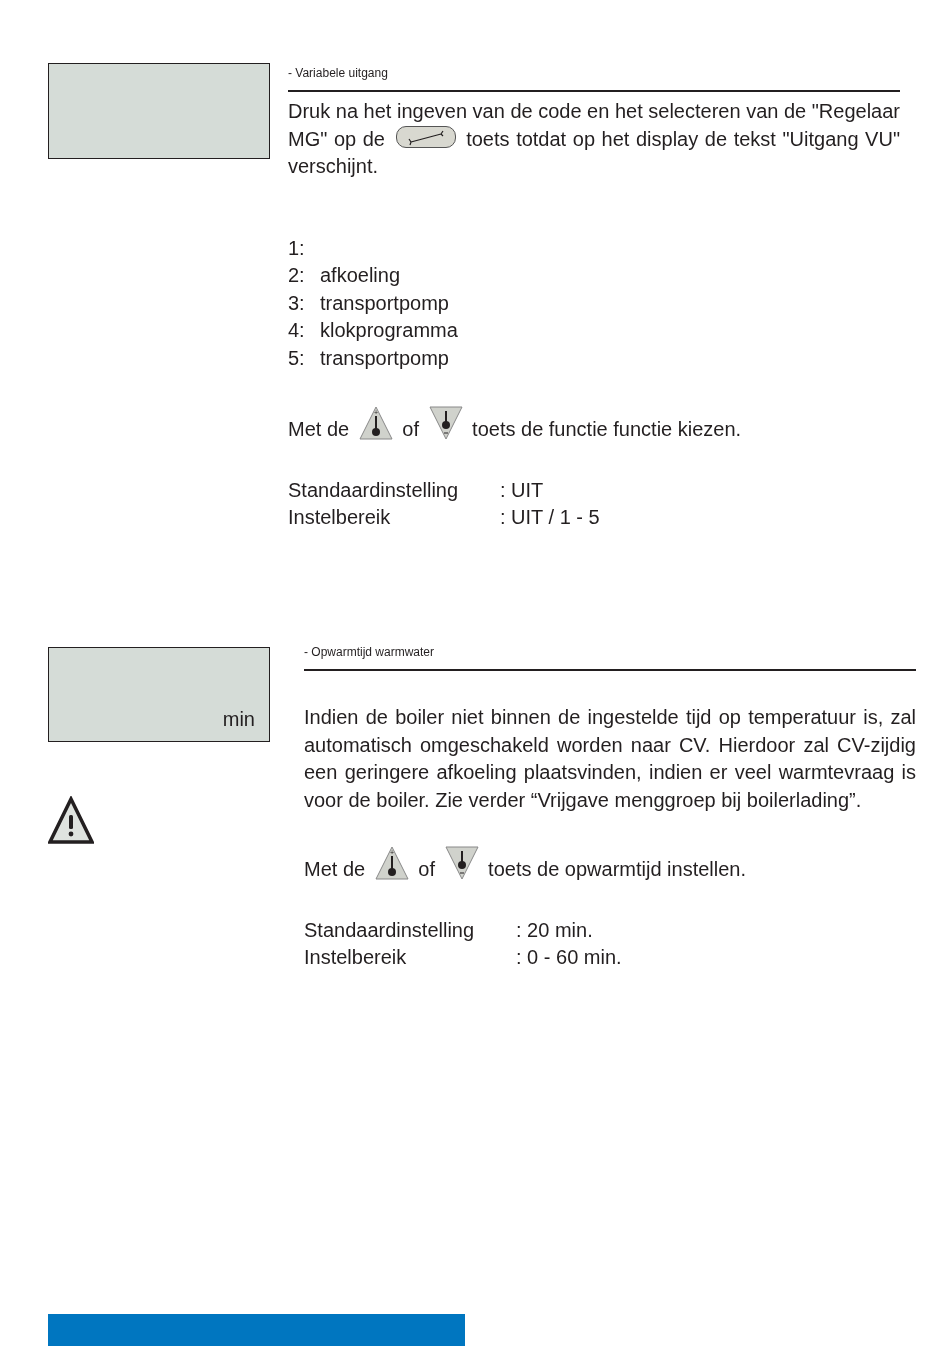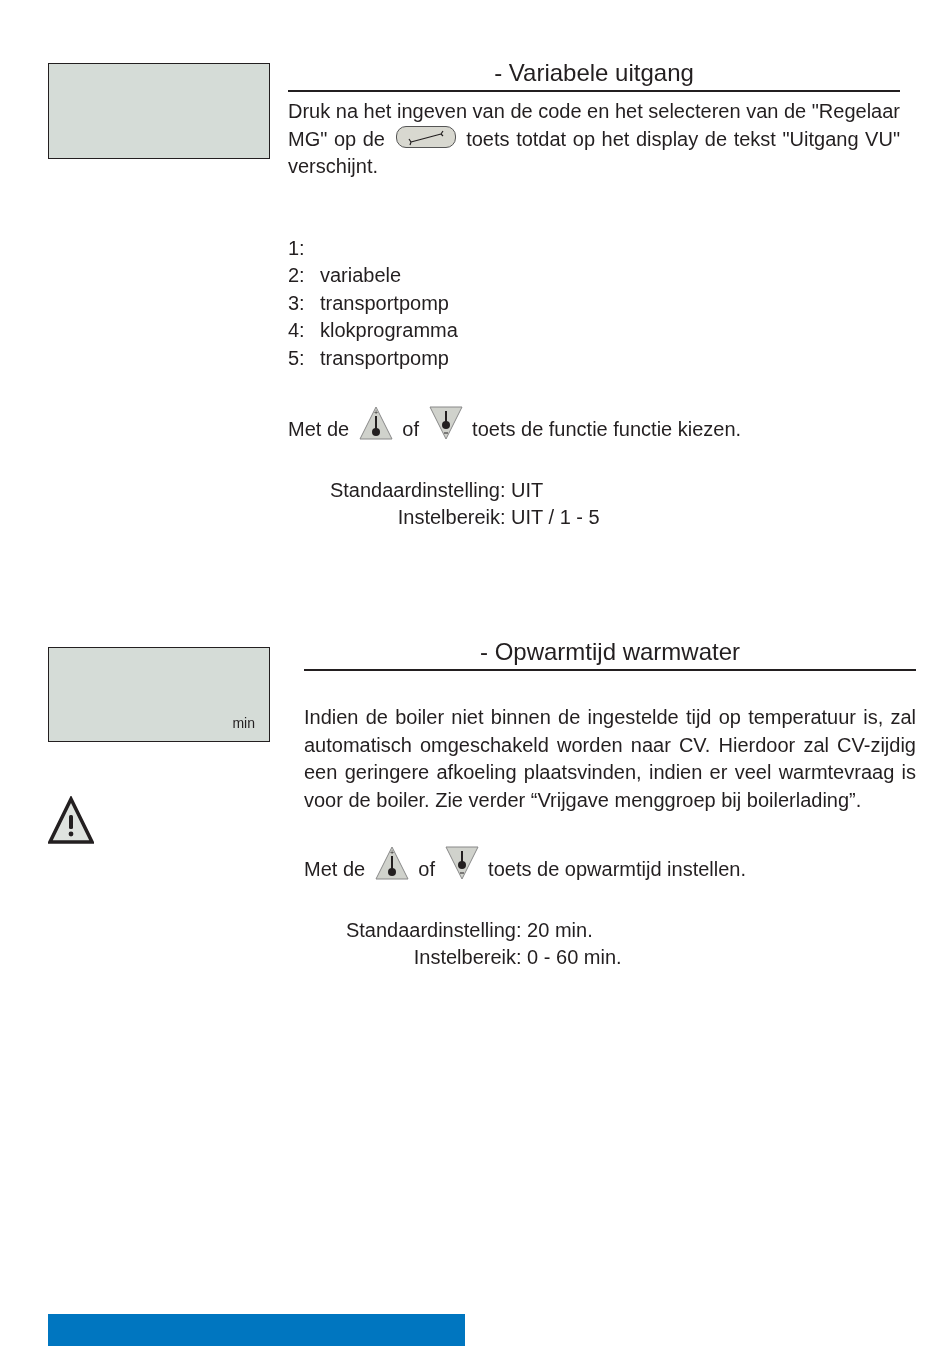--- a/index.html
+++ b/index.html
@@ -1,28 +1,28 @@
 <!DOCTYPE html>
 <html><head>
 <meta charset="utf-8">
 <style>
   html, body { margin:0; padding:0; background:#ffffff; }
   body { width:950px; height:1346px; position:relative; overflow:hidden;
          font-family:"Liberation Sans", sans-serif; color:#231f20; }
   .lcd { position:absolute; left:48px; width:222px; background:#d5dcd7;
          border:1.5px solid #231f20; box-sizing:border-box; }
-  .lcd .unit { position:absolute; right:14px; bottom:10px; font-size:14px; }
+  .lcd .unit { position:absolute; right:14px; bottom:10px; font-size:20px; }
   .col { position:absolute; left:288px; width:612px; font-size:20px; line-height:27.5px; }
-  .heading { font-size:24px; line-height:26px; padding-bottom:4px;
-             border-bottom:2px solid #231f20; margin-bottom:6px;text-align:center; }
+  .heading { font-size:12px; line-height:26px; padding-bottom:4px;
+             border-bottom:2px solid #231f20; margin-bottom:6px; }
   .para { text-align:justify; margin:0; }
   .gap { height:27px; }
   .list-item { display:flex; }
   .list-item .n { width:32px; }
-  .kv { display:flex;text-align:right; }
+  .kv { display:flex; }
   .kv .k { width:212px; }
   .inline-key { display:inline-block; vertical-align:middle; width:58px; height:20px;
                 border:1px solid #555; border-radius:10px; background:#d8d8d0;
                 position:relative; margin:0 4px; top:-3px; }
   .inline-key svg { position:absolute; left:0; top:0; }
   .tri { display:inline-block; vertical-align:middle; margin:0 4px; position:relative; top:-4px; }
   .warn { position:absolute; left:48px; top:796px; }
   .footer-bar { position:absolute; left:48px; top:1314px; width:417px; height:32px; background:#0076c0; }
 </style>
 </head>
@@ -42,21 +42,21 @@
     <span>toets totdat op het display de tekst "Uitgang VU" verschijnt.</span>
   </p>
   <div class="gap"></div>
   <div class="gap"></div>
   <div>
     <div class="list-item">
         <span class="n">1:</span>
       </div>
     <div class="list-item">
         <span class="n">2:</span>
-        <span>variabele</span>
+        <span>afkoeling</span>
       </div>
     <div class="list-item">
         <span class="n">3:</span>
         <span>transportpomp</span>
       </div>
     <div class="list-item">
         <span class="n">4:</span>
         <span>klokprogramma</span>
       </div>
     <div class="list-item">

